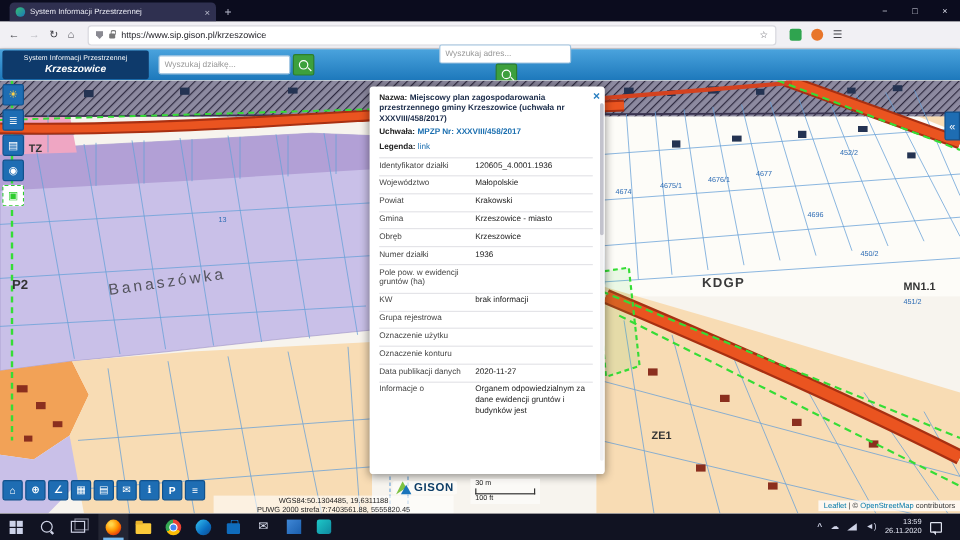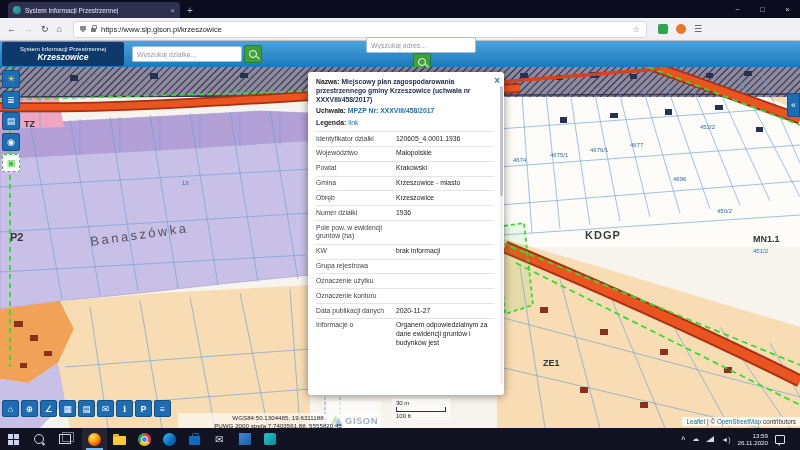--- a/index.html
+++ b/index.html
@@ -61,21 +61,21 @@
   .ltool.white{background:#fff;border:1.5px dashed #2ecc2e;color:#2ecc2e;}
 
   .collapse-btn{position:absolute;right:0;top:26px;width:13px;height:24px;background:#1e6db3;border:1px solid #11518c;
                 border-radius:2px 0 0 2px;color:#fff;font-size:9px;display:flex;align-items:center;justify-content:center;box-sizing:border-box;}
 
   .bottom-tools{position:absolute;left:2px;top:333px;display:flex;gap:2px;}
   .btool{width:17px;height:17px;background:#1e6db3;border:1px solid #11518c;border-radius:2px;color:#fff;font-size:8.5px;
          display:flex;align-items:center;justify-content:center;box-sizing:border-box;font-weight:bold;}
 
   .gison{position:absolute;left:327px;top:334px;display:flex;gap:2px;background:rgba(255,255,255,.55);
-         padding:14px 3px;border-radius:2px;}
+         padding:0 3px;border-radius:2px;}
   .gison-text{font-size:9.5px;font-weight:bold;color:#0d3d66;letter-spacing:.5px;}
 
   .scalebar{position:absolute;left:392px;top:332px;background:rgba(255,255,255,.55);padding:1px 4px;font-size:6px;color:#222;}
   .scale-line{width:48px;height:4px;border:1px solid #333;border-top:none;margin:1px 0;}
 
   .coords{position:absolute;left:178px;top:346px;width:196px;text-align:center;font-size:6.2px;color:#222;
           background:rgba(255,255,255,.6);line-height:1.3;padding:1px 2px;}
 
   .attribution{position:absolute;right:0;top:350px;background:rgba(255,255,255,.78);font-size:6.3px;color:#333;padding:1px 4px;}
   .attribution span{white-space:pre;}

